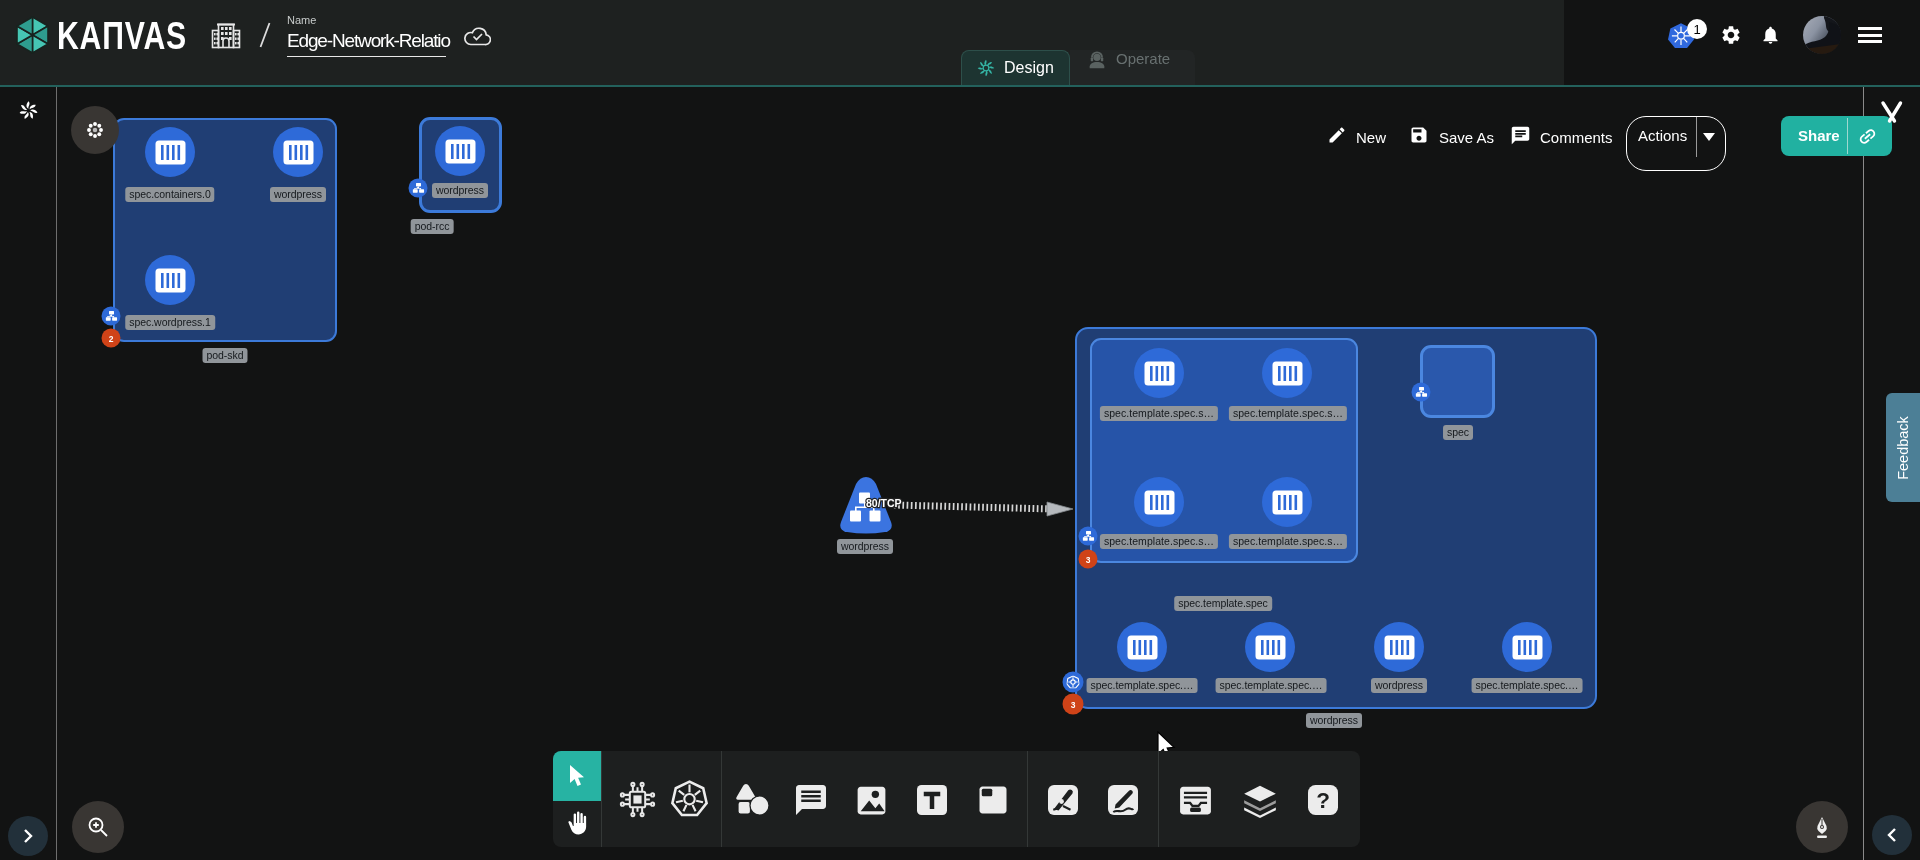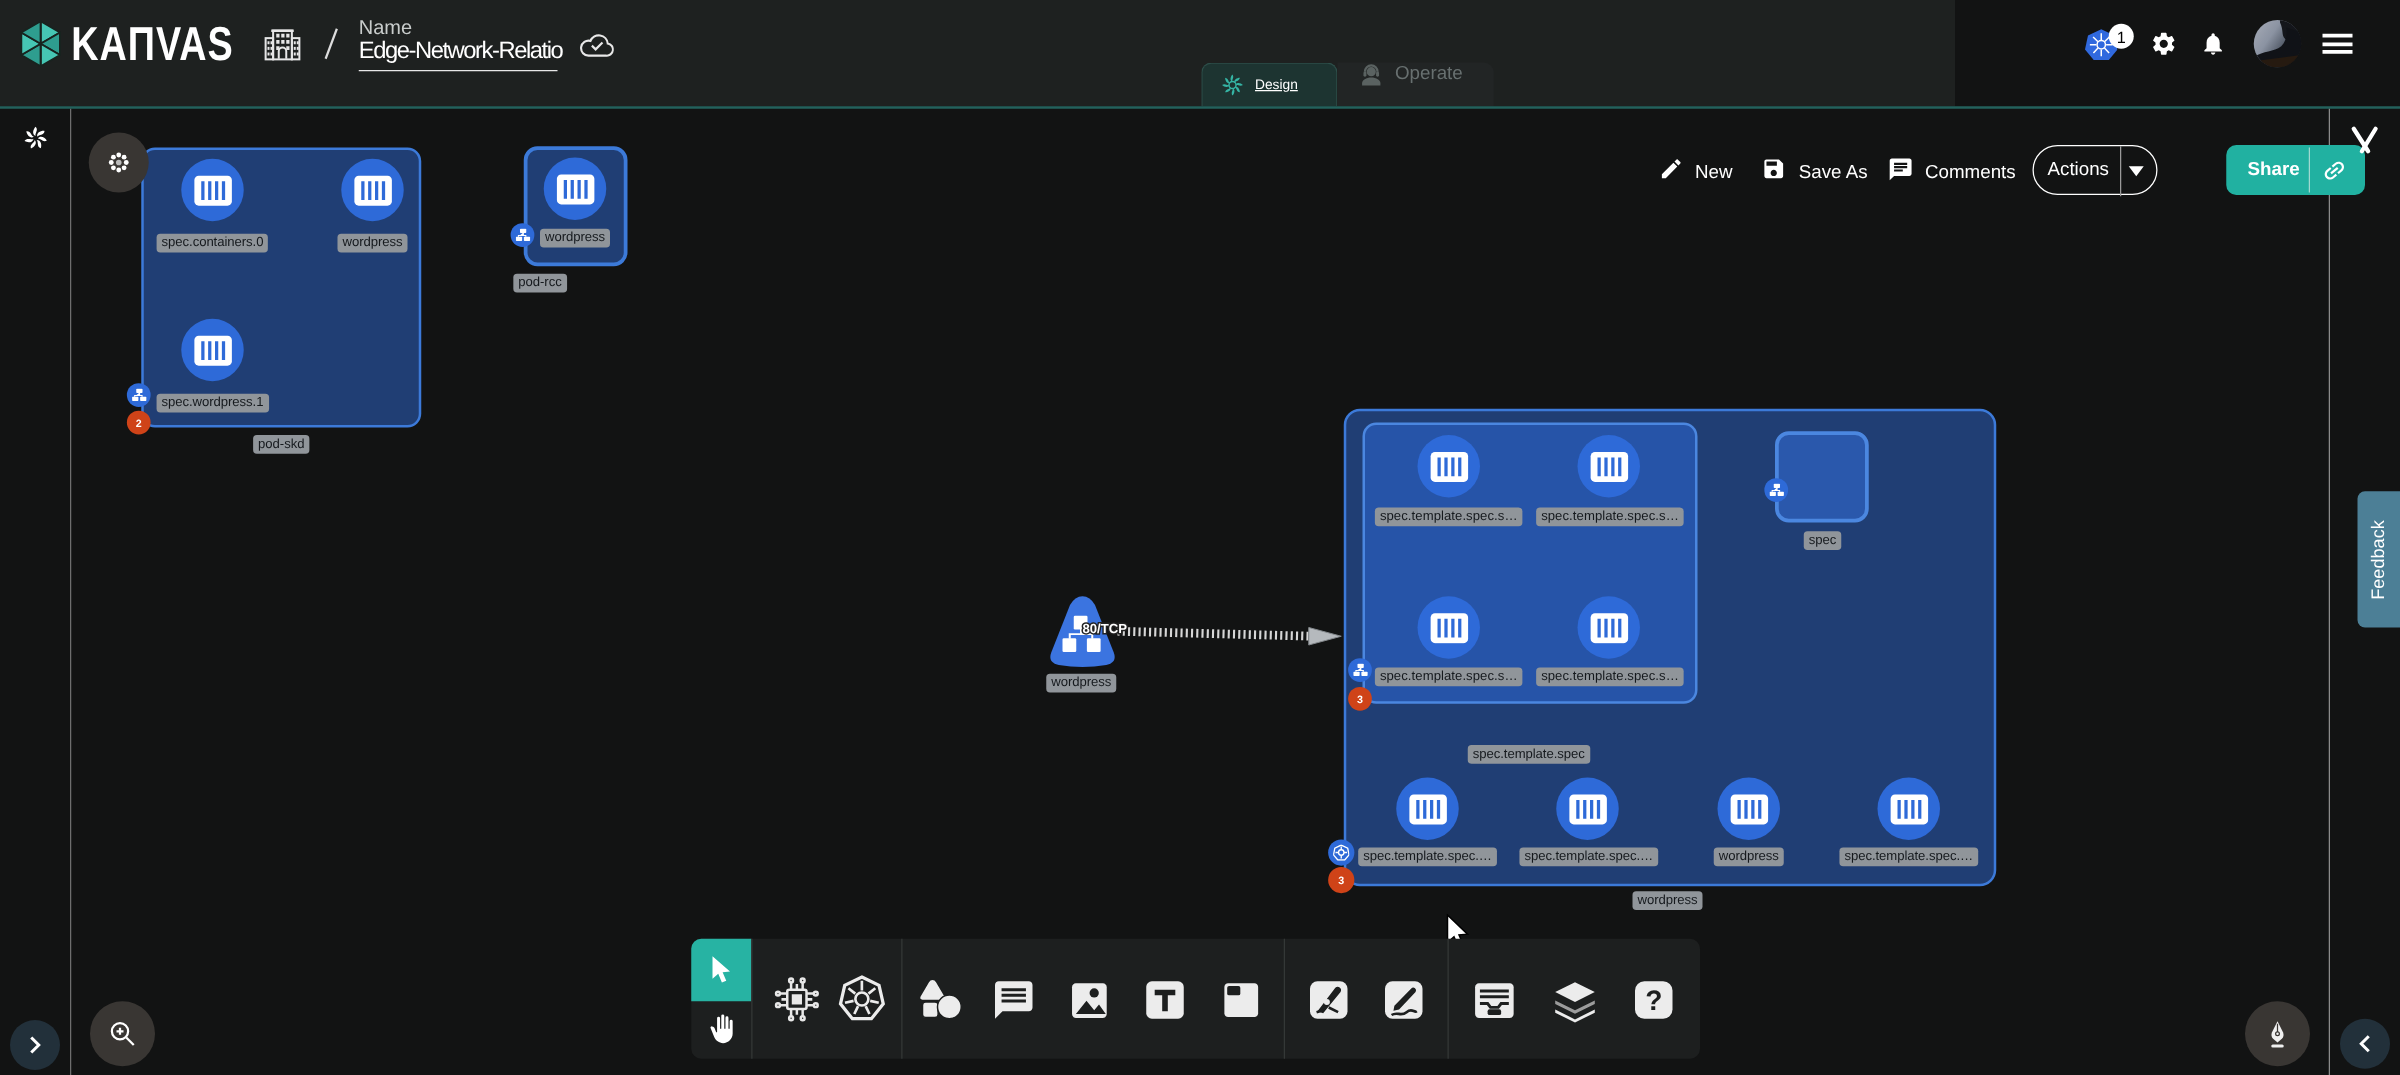--- a/index.html
+++ b/index.html
@@ -4,29 +4,29 @@
 <style>
   * { margin:0; padding:0; box-sizing:border-box; }
   html,body { width:1920px; height:860px; overflow:hidden; background:#121313; font-family:"Liberation Sans", sans-serif; }
   .abs { position:absolute; }
   #page { position:relative; width:1920px; height:860px; background:#121313; }
 
   
   #header { position:absolute; left:0; top:0; width:1564px; height:85px; background:#1e2120; }
   #tealline { position:absolute; left:0; top:85px; width:1920px; height:2px; background:#23615c; }
   .hk-word { position:absolute; left:57px; top:15px; font-size:38px; font-weight:bold; color:#fff; letter-spacing:1px; transform:scaleX(0.795); transform-origin:left top; }
-  #namelabel { position:absolute; left:287px; top:14px; font-size:16px; color:#c8cccb; }
+  #namelabel { position:absolute; left:287px; top:14px; font-size:11px; color:#c8cccb; }
   #namefield { position:absolute; left:287px; top:30px; font-size:19px; letter-spacing:-1.15px; color:#fff; }
   #nameline { position:absolute; left:287px; top:56px; width:159px; height:1px; background:#e8e8e8; }
 
   
   #tabs { position:absolute; left:961px; top:50px; width:234px; height:35px; }
   #tab-design { position:absolute; left:0; top:0; width:109px; height:35px; background:#1d3431; border:1px solid #2d4f4a; border-bottom:none; border-radius:8px 8px 0 0; display:flex; align-items:center; }
   #tab-operate { position:absolute; left:109px; top:0; width:125px; height:35px; background:#222525; border-radius:0 8px 0 0; display:flex; align-items:flex-start; }
-  #tab-design .t { color:#fff; font-size:11px; margin-left:8px;text-decoration:underline; }
+  #tab-design .t { color:#fff; font-size:16px; margin-left:8px; }
   #tab-operate .t { color:#687070; font-size:15px; margin-left:8px; }
 
   
   #vline-l { position:absolute; left:56px; top:87px; width:1px; height:773px; background:#6e6e6e; }
   #vline-r { position:absolute; left:1863px; top:87px; width:1px; height:773px; background:#8a8a8a; }
 
   
   .cnt { position:absolute; background:#203e74; border:2px solid #3c7ad9; border-radius:11px; }
   .lbl.sq { letter-spacing:0.05px; }
   .lbl { position:absolute; background:#90959a; color:#15191d; font-size:10.5px; letter-spacing:-0.05px; line-height:13px; padding:1px 4px; border-radius:3px; white-space:nowrap; transform:translateX(-50%); }
@@ -176,21 +176,21 @@
     </svg>
   <div class="actxt" style="left:1356px;top:129px">New</div>
   <svg class="abs" style="left:1409px;top:125px" width="20" height="20" viewBox="0 0 24 24">
       <path fill="#fff" d="M17 3H5c-1.11 0-2 .9-2 2v14c0 1.1.89 2 2 2h14c1.1 0 2-.9 2-2V7l-4-4zm-5 16c-1.66 0-3-1.34-3-3s1.34-3 3-3 3 1.34 3 3-1.34 3-3 3zm3-10H5V5h10v4z"></path>
     </svg>
   <div class="actxt" style="left:1439px;top:129px">Save As</div>
   <svg class="abs" style="left:1510px;top:125px" width="21" height="21" viewBox="0 0 24 24">
       <path fill="#fff" d="M20 2H4c-1.1 0-1.99.9-1.99 2L2 22l4-4h14c1.1 0 2-.9 2-2V4c0-1.1-.9-2-2-2zM6 9h12v2H6V9zm8 5H6v-2h8v2zm4-6H6V6h12v2z"></path>
     </svg>
   <div class="actxt" style="left:1540px;top:129px">Comments</div>
-  <div class="abs" style="left:1626px;top:116px;width:100px;height:40px;border:1px solid #fff;border-radius:20px;">
+  <div class="abs" style="left:1626px;top:116px;width:100px;height:55px;border:1px solid #fff;border-radius:20px;">
     <span style="position:absolute;left:11px;top:10px;color:#fff;font-size:15px;">Actions</span>
     <div style="position:absolute;left:69px;top:0;width:1px;height:40px;background:#9a9a9a;"></div>
     <svg style="position:absolute;left:75px;top:14px" width="14" height="12" viewBox="0 0 14 12">
         <polygon points="1,2 13,2 7,10" fill="#fff"></polygon>
       </svg>
   </div>
   <div class="abs" style="left:1736px;top:116px;width:111px;height:40px;background:#21b1a1;border-radius:8px;margin-left:45px;">
     <span style="position:absolute;left:17px;top:11px;color:#fff;font-size:15px;font-weight:bold;">Share</span>
     <div style="position:absolute;left:66px;top:2px;width:1px;height:36px;background:#9fd8d0;"></div>
     <svg style="position:absolute;left:76px;top:10px" width="21" height="21" viewBox="0 0 24 24">

